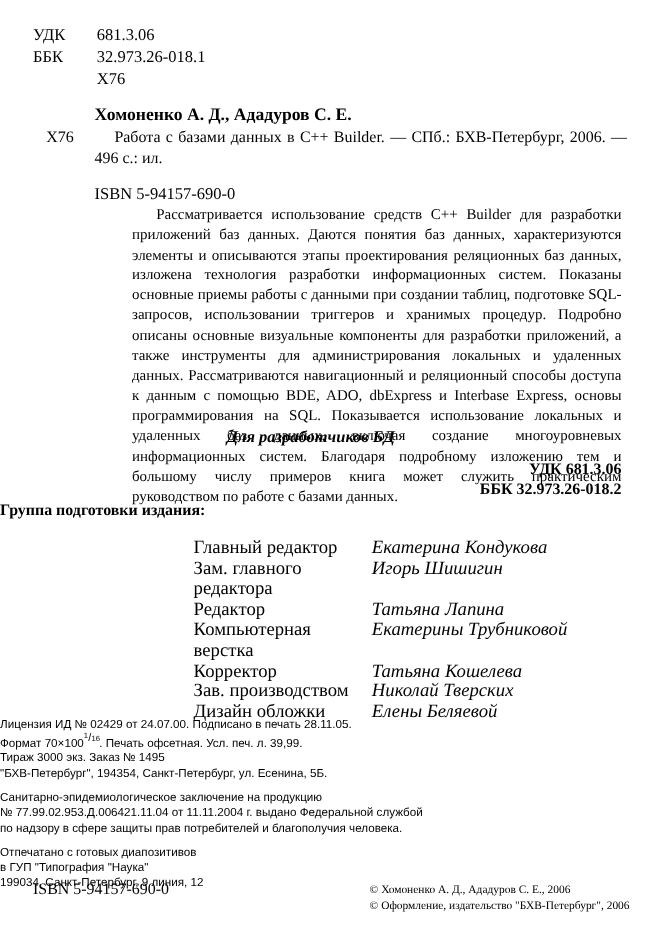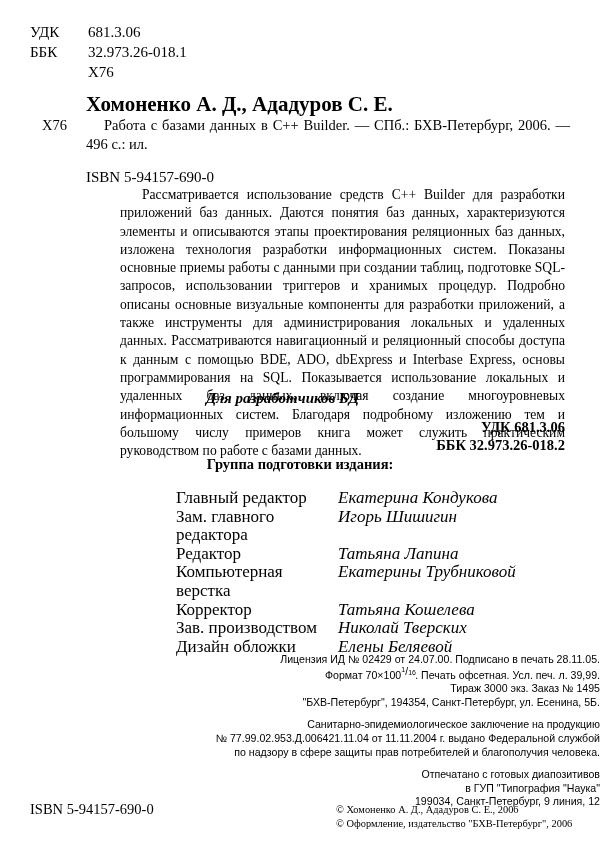--- a/index.html
+++ b/index.html
@@ -50,21 +50,21 @@
     position: absolute;
     left: 30px;
     top: 95px;
     width: 540px;
     font-size: 14.5px;
     line-height: 19px;
   }
   .bib-authors {
     font-weight: bold;
     margin-left: 56px;
-    font-size: 21px;
+    font-size: 16px;
   }
   .bib-body {
     position: relative;
     margin-top: 2px;
   }
   .bib-sig {
     position: absolute;
     left: 12px;
     top: 0;
   }
@@ -114,21 +114,20 @@
     font-size: 14.5px;
     line-height: 18px;
   }
 
   
   .credits-title {
     position: absolute;
     left: 0;
     top: 456px;
     width: 600px;
-    text-align: center;
     font-weight: bold;
     font-size: 14.5px;
   }
   .credits {
     position: absolute;
     left: 176px;
     top: 489px;
     width: 330px;
     font-size: 17px;
     line-height: 18.6px;
@@ -144,21 +143,21 @@
     font-style: italic;
     white-space: nowrap;
   }
 
   
   .imprint {
     position: absolute;
     left: 0;
     top: 653px;
     width: 600px;
-    text-align: right;
+    text-align: left;
     font-family: "Liberation Sans", "DejaVu Sans", sans-serif;
     font-size: 10.6px;
     line-height: 13.6px;
   }
   .imprint-group {
     margin-bottom: 9px;
   }
   .imprint-group:last-child {
     margin-bottom: 0;
   }

